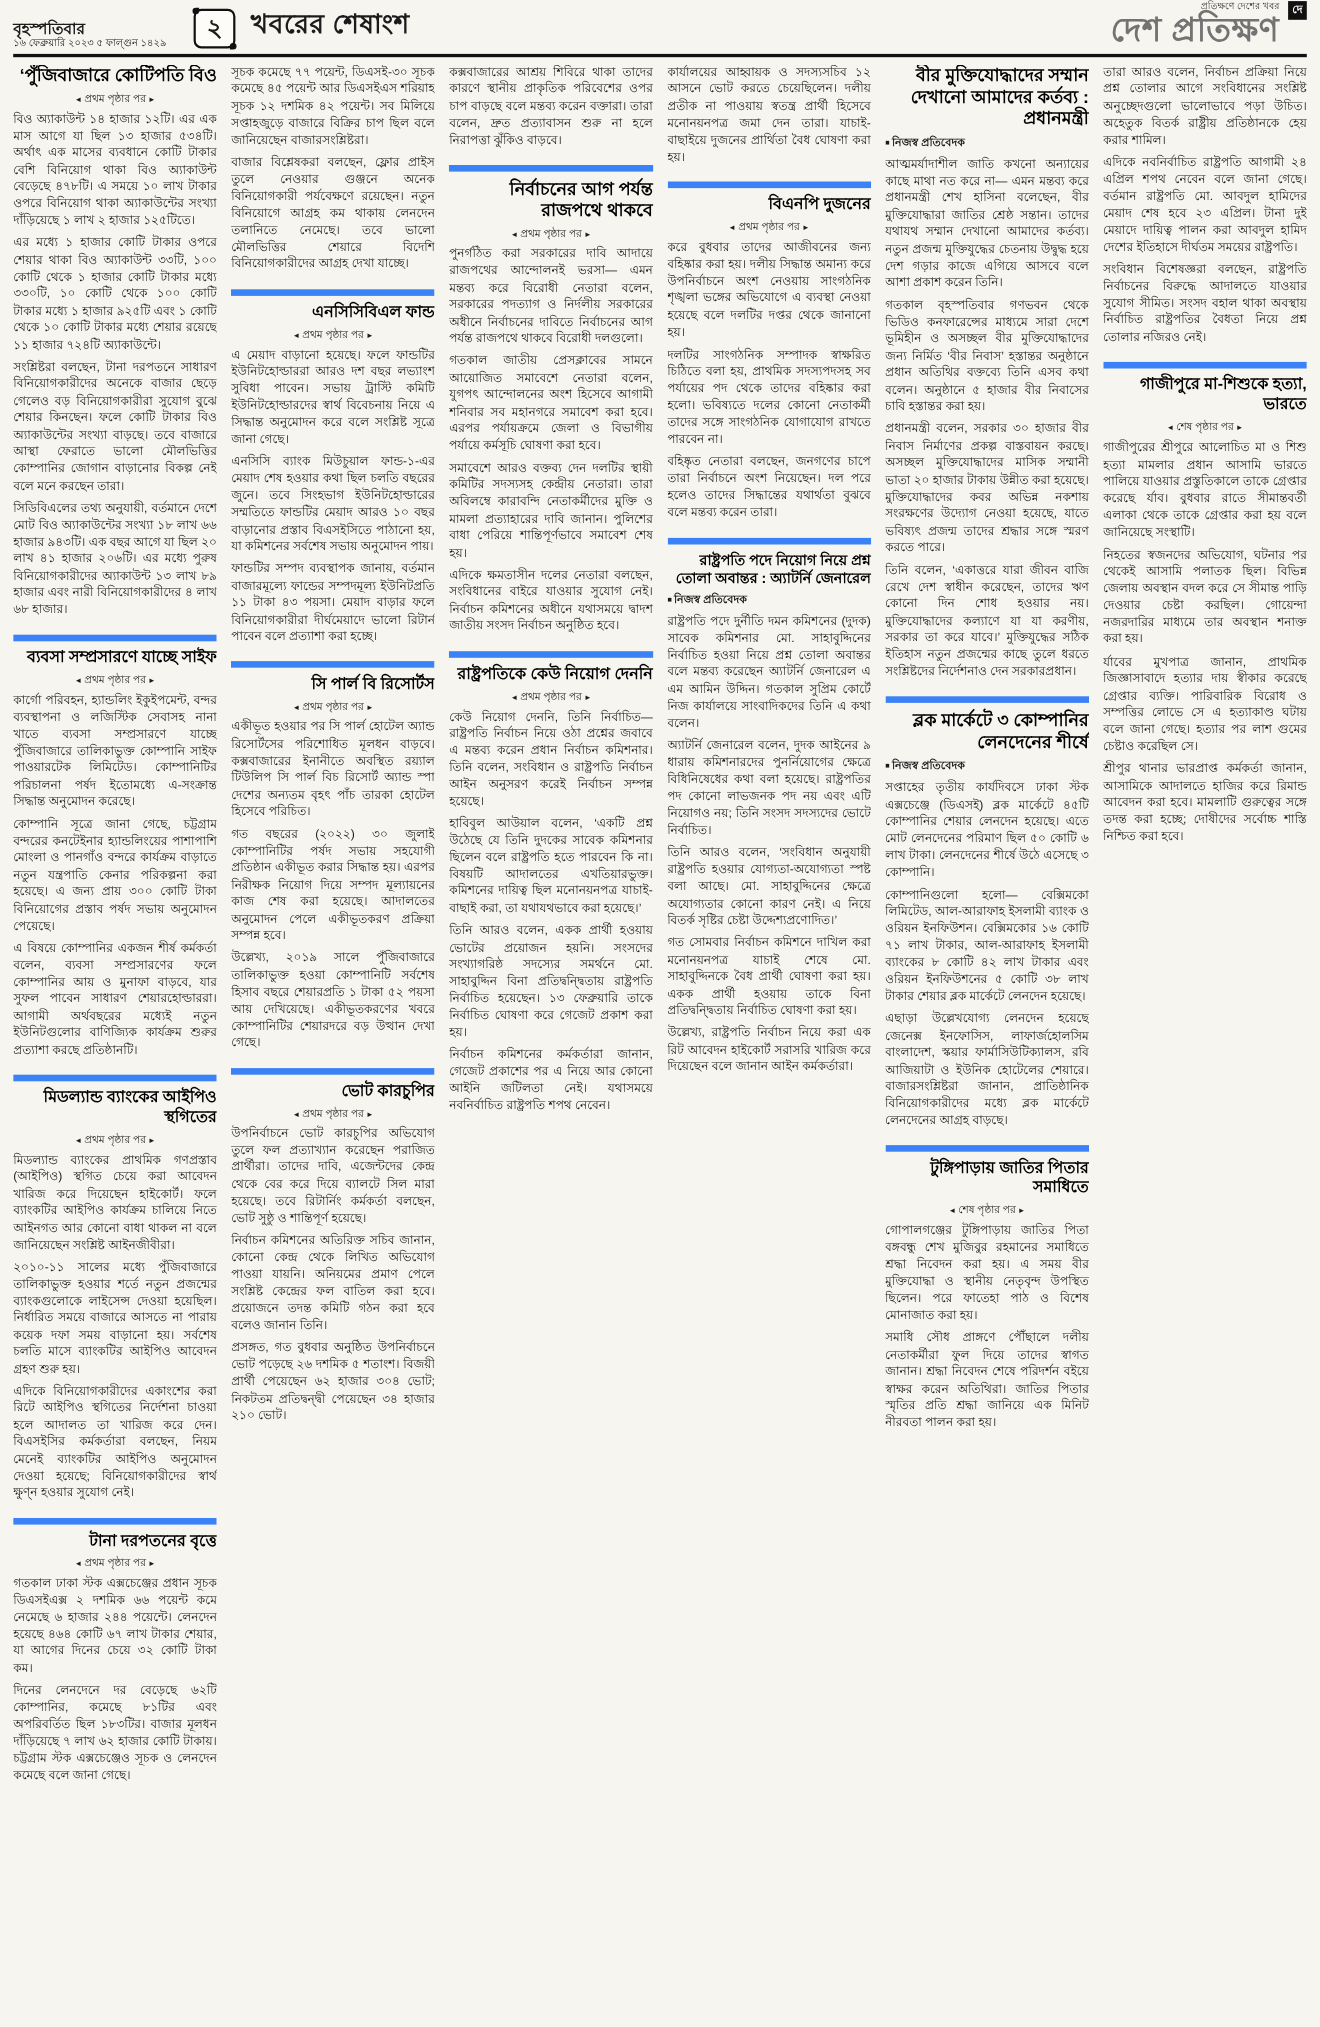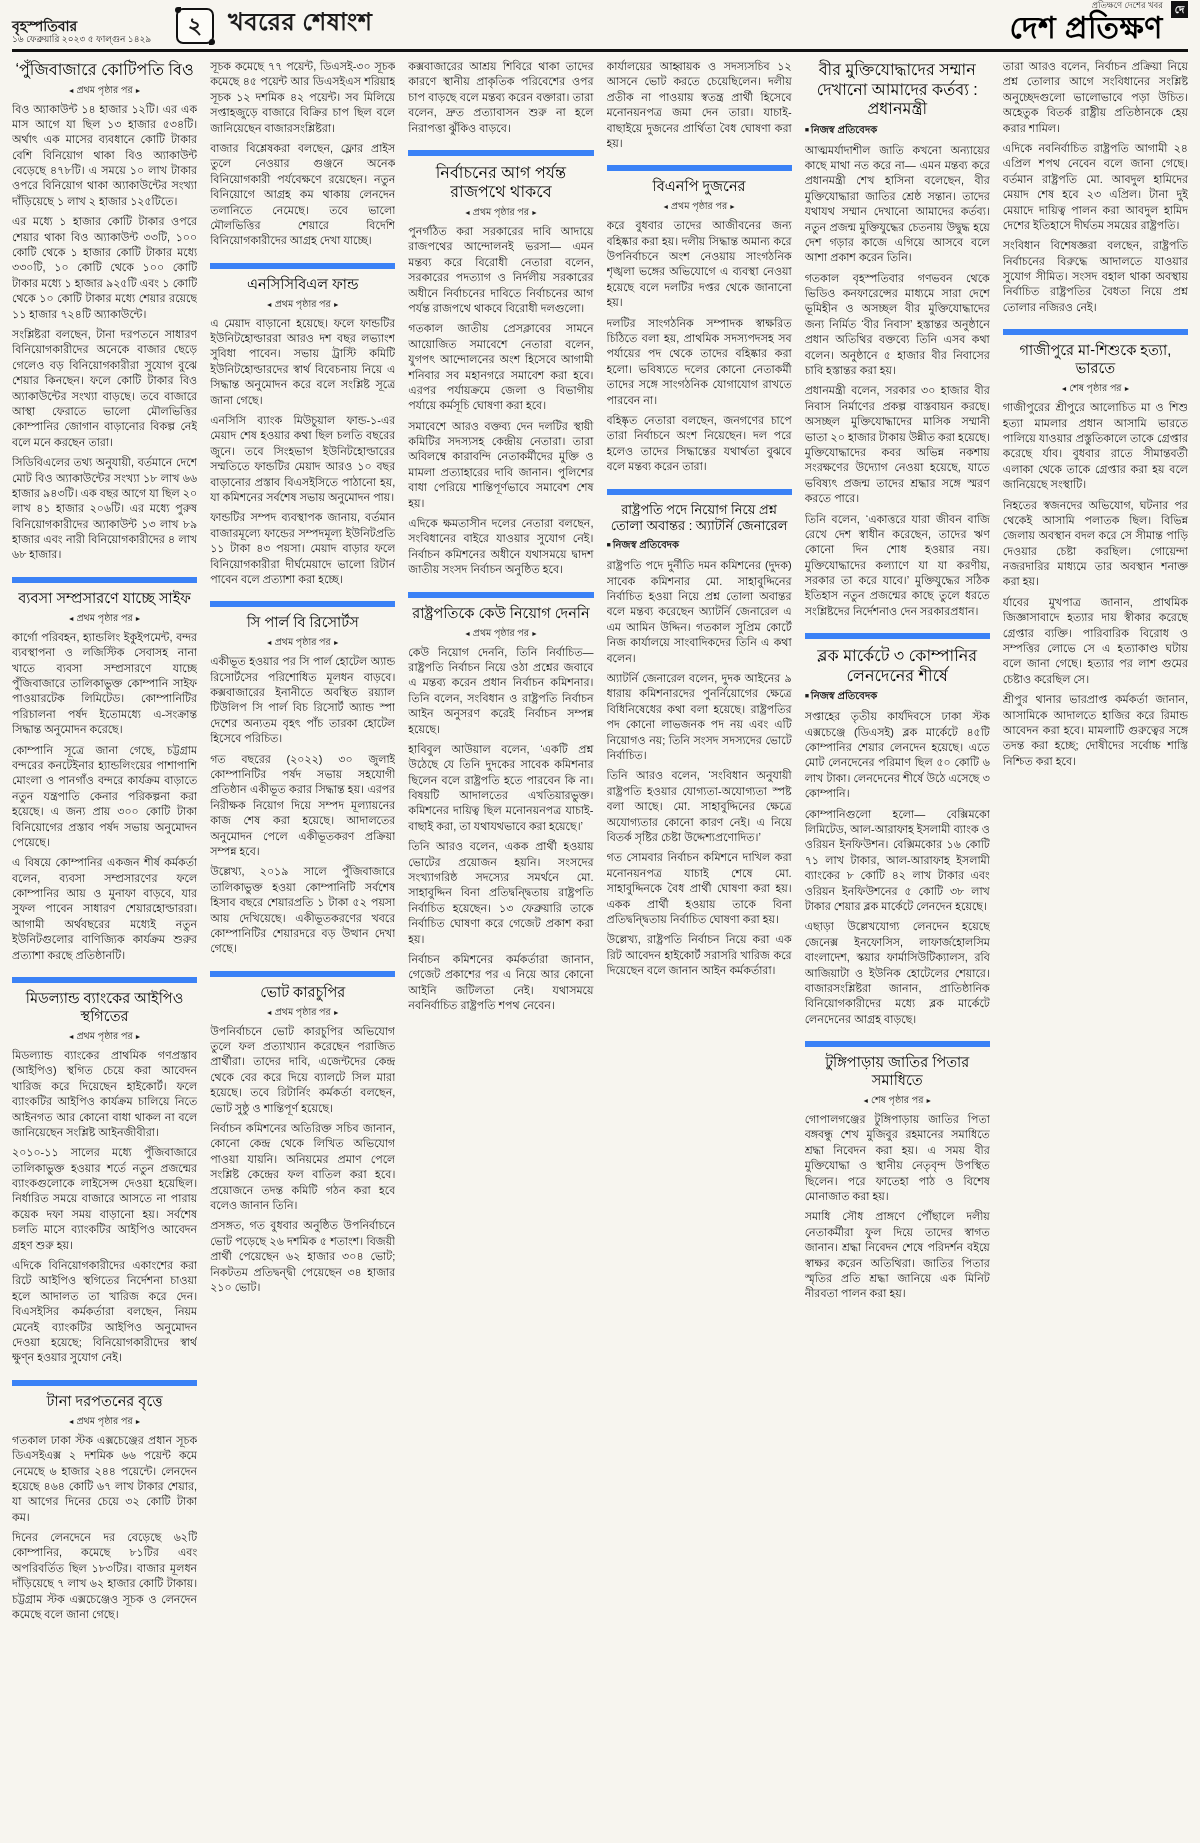--- a/index.html
+++ b/index.html
@@ -26,35 +26,35 @@
   .pagenum-box::before, .pagenum-box::after {
     content:""; position:absolute; width:6px; height:6px; background:#111; border-radius:50% 0 50% 50%;
   }
   .pagenum-box::before { left:-3px; top:-3px; }
   .pagenum-box::after { right:-3px; bottom:-3px; transform:rotate(180deg); }
   .section-title { font-size:24px; font-weight:bold; letter-spacing:.5px; padding-bottom:1px; }
   .header-spacer { flex:1; }
   .masthead-block { text-align:right; line-height:1.1; display:flex; gap:8px; }
   .masthead-text { text-align:right; }
   .masthead-tagline { font-size:8.5px; color:#333; margin-bottom:1px; }
-  .masthead { font-size:30px; font-weight:900; letter-spacing:.5px; color:#000000; }
+  .masthead { font-size:30px; font-weight:900; letter-spacing:.5px; color:#737373; }
   .masthead-logo {
     width:17px; height:17px; background:#111; color:#fff; font-size:10px; font-weight:bold;
     display:flex; align-items:center; justify-content:center; margin-bottom:4px;
   }
 
   
   .columns {
     flex:1; margin-top:7px; overflow:hidden;
     display:grid; grid-template-columns:repeat(6,1fr); column-gap:13px;
   }
   .col { overflow:hidden; }
   .article { padding-bottom:4px; }
   .article.sep { border-top:6px solid #3b82f6; margin-top:5px; padding-top:6px; }
-  .headline { font-weight:normal; text-align:center; color:#000; margin:1px 0 3px; }
+  .headline { font-weight:bold; text-align:right; color:#000; margin:1px 0 3px; }
   .headline.lg { font-size:16px; line-height:1.22; }
   .headline.md { font-size:14.5px; line-height:1.24; }
   .headline.sm { font-size:13px;  line-height:1.26; }
   .subhead { font-size:9.5px; font-weight:normal; text-align:center; margin-bottom:4px; }
   .subhead::before { content:"◄ "; font-size:7px; }
   .subhead::after  { content:" ►"; font-size:7px; }
   .byline { font-size:10px; font-weight:bold; text-align:left; margin-bottom:4px; }
   .byline::before { content:"■ "; font-size:7px; vertical-align:1px; }
   .body-p {
     font-size:11px; line-height:1.4; text-align:justify; margin-bottom:5px;

